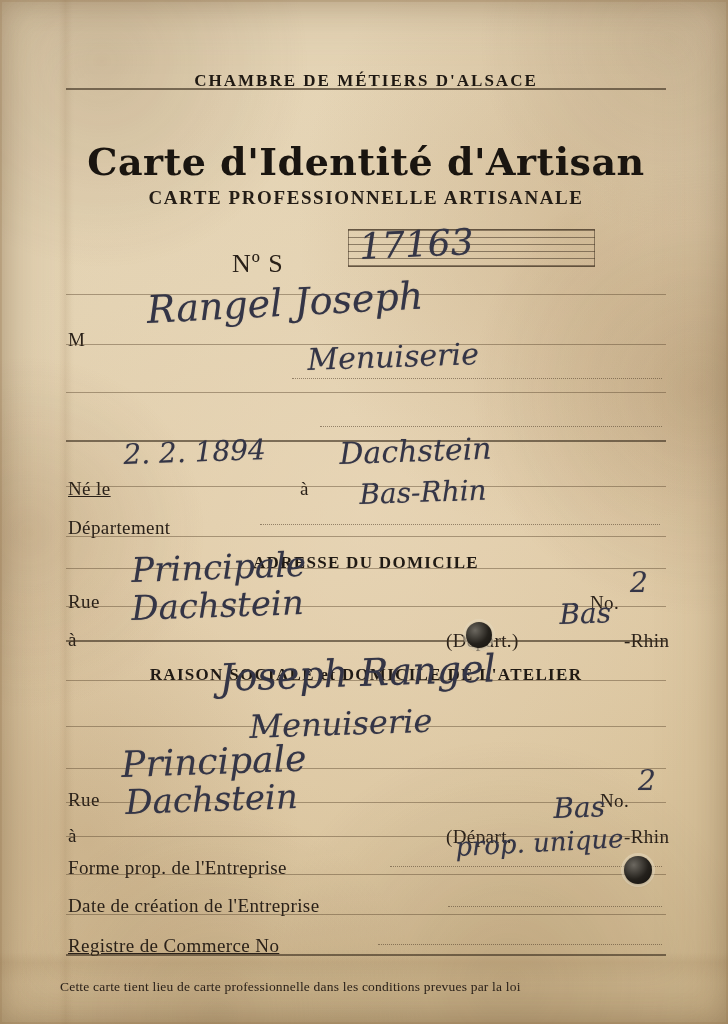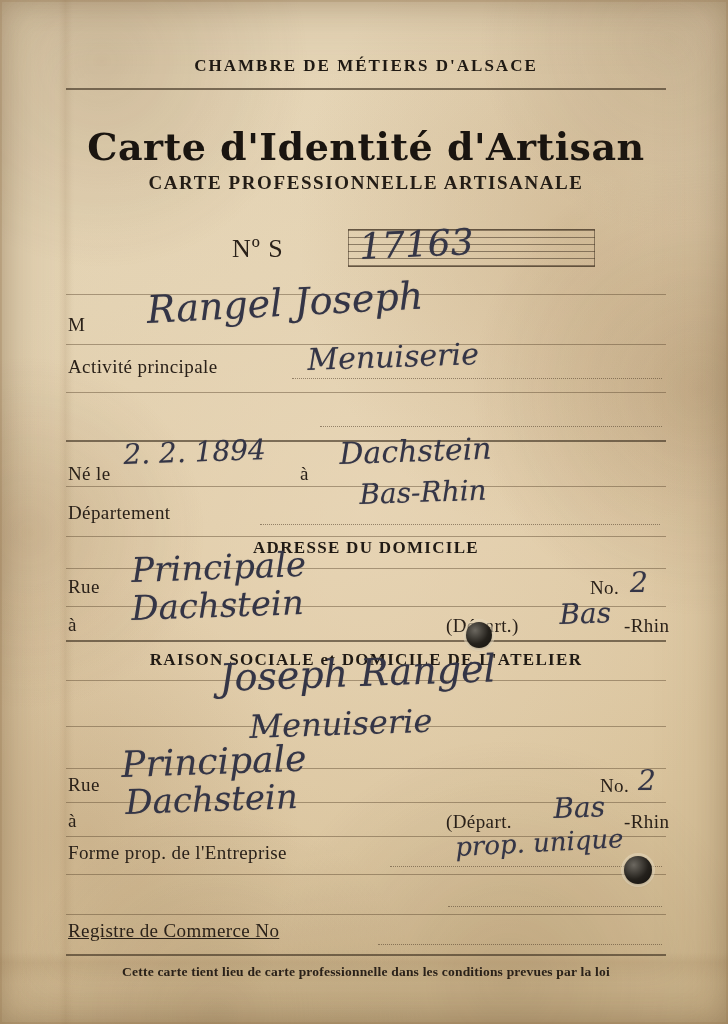--- a/index.html
+++ b/index.html
@@ -58,20 +58,21 @@
     width: 612px;
     height: 968px;
   }
 
   
   .print {
     color: #2a2119;
     font-family: "Liberation Serif", serif;
     position: absolute;
     white-space: nowrap;
+    margin-top: 15px;
   }
   .hdr-top {
     font-size: 17px;
     font-weight: bold;
     letter-spacing: 2.0px;
     text-align: center;
     width: 100%;
     left: 0;
     top: 30px;
     color: #1f1913;
@@ -103,25 +104,24 @@
     letter-spacing: 1.3px;
     text-align: center;
     width: 100%;
     left: 0;
     color: #201a14;
   }
   .label { font-size: 19px; letter-spacing: 0.4px; }
   .small-note {
     font-size: 13.5px;
     letter-spacing: 0.2px;
-    text-align: center;
+    text-align: left;
     width: 100%;
     left: 0;
     color: #2a2119;
-    font-weight: bold;
   }
 
   
   .rule {
     position: absolute;
     height: 1px;
     background: rgba(90,70,46,0.45);
   }
   .rule-strong {
     position: absolute;
@@ -195,30 +195,29 @@
     <div class="print" style="left:172px; top:208px; font-size:26px; font-weight:normal; letter-spacing:1px;">Nº S</div>
     <div class="hatchbox" style="left:288px; top:203px; width:245px; height:36px;"></div>
     <div class="hand ink-dark" style="left:300px; top:200px; font-size:36px; transform: rotate(-2.5deg);">17163</div>
 
     <div class="rule" style="left:6px; top:268px; width:600px;"></div>
 
     <div class="print label" style="left:8px; top:288px;">M</div>
     <div class="hand ink-dark" style="left:88px; top:262px; font-size:38px; transform: rotate(-3deg);">Rangel Joseph</div>
     <div class="rule" style="left:6px; top:318px; width:600px;"></div>
 
-    <div class="print label" style="left:8px; top:330px;">Activité principale</div>
     <div class="dotline" style="left:232px; top:352px; width:370px;"></div>
     <div class="hand ink-dark" style="left:248px; top:316px; font-size:30px; transform: rotate(-2deg);">Menuiserie</div>
     <div class="rule" style="left:6px; top:366px; width:600px;"></div>
 
     <div class="dotline" style="left:260px; top:400px; width:342px;"></div>
     <div class="hand ink-dark" style="left:276px; top:368px; font-size:28px;"></div>
     <div class="rule-strong" style="left:6px; top:414px; width:600px;"></div>
 
-    <div class="print label" style="left:8px; top:437px;">Né le</div>
+    <div class="print label" style="left:8px; top:437px;text-decoration:underline;">Né le</div>
     <div class="hand ink-dark" style="left:64px; top:412px; font-size:28px; transform: rotate(-2deg);">2. 2. 1894</div>
     <div class="print label" style="left:240px; top:437px;">à</div>
     <div class="hand ink-dark" style="left:280px; top:410px; font-size:30px; transform: rotate(-2deg);">Dachstein</div>
     <div class="rule" style="left:6px; top:460px; width:600px;"></div>
 
     <div class="print label" style="left:8px; top:476px;">Département</div>
     <div class="dotline" style="left:200px; top:498px; width:400px;"></div>
     <div class="hand ink-dark" style="left:300px; top:452px; font-size:28px; transform: rotate(-2deg);">Bas-Rhin</div>
     <div class="rule" style="left:6px; top:510px; width:600px;"></div>
 
@@ -258,20 +257,21 @@
     <div class="print label" style="left:386px; top:785px;">(Départ.</div>
     <div class="hand ink-dark" style="left:494px; top:766px; font-size:28px; transform: rotate(-2deg);">Bas</div>
     <div class="print label" style="left:564px; top:785px;">-Rhin</div>
     <div class="rule" style="left:6px; top:810px; width:600px;"></div>
 
     <div class="print label" style="left:8px; top:816px;">Forme prop. de l'Entreprise</div>
     <div class="dotline" style="left:330px; top:840px; width:272px;"></div>
     <div class="hand ink-dark" style="left:396px; top:806px; font-size:26px; transform: rotate(-3deg);">prop. unique</div>
     <div class="rule" style="left:6px; top:848px; width:600px;"></div>
 
+    <div class="print label" style="left:8px; top:854px;">Date de création de l'Entreprise</div>
     <div class="dotline" style="left:388px; top:880px; width:214px;"></div>
     <div class="hand ink-dark" style="left:420px; top:848px; font-size:26px;"></div>
     <div class="rule" style="left:6px; top:888px; width:600px;"></div>
 
     <div class="print label" style="left:8px; top:894px;text-decoration:underline;">Registre de Commerce No</div>
     <div class="dotline" style="left:318px; top:918px; width:284px;"></div>
     <div class="hand ink-dark" style="left:420px; top:886px; font-size:26px;"></div>
     <div class="rule-strong" style="left:6px; top:928px; width:600px;"></div>
 
     <div class="print small-note" style="top:938px;">Cette carte tient lieu de carte professionnelle dans les conditions prevues par la loi</div>

